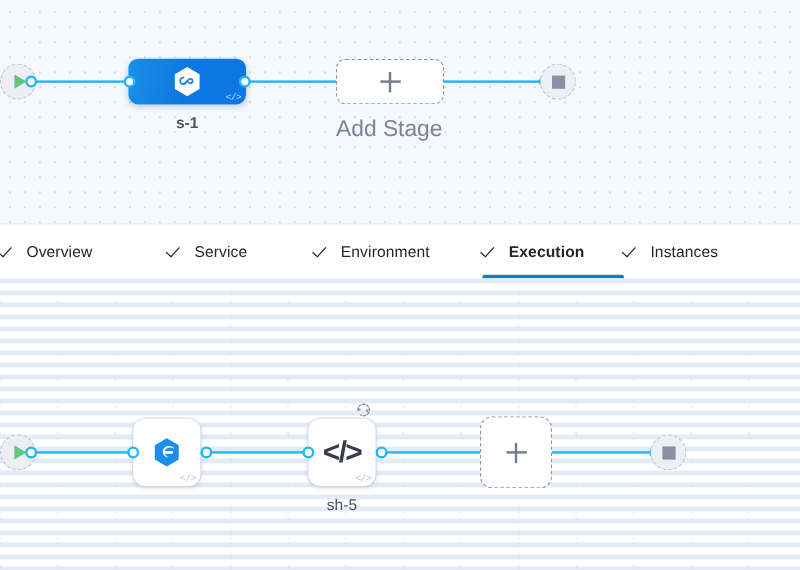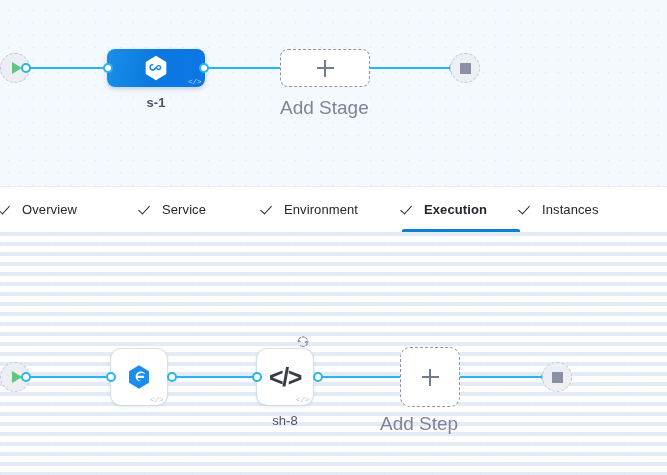--- a/index.html
+++ b/index.html
@@ -336,26 +336,25 @@
       <svg class="loop-badge" viewBox="0 0 20 20">
         <path d="M4 11 a6 6 0 1 1 3 5" fill="none" stroke="#8d93a8" stroke-width="1.4" stroke-linecap="round" stroke-dasharray="2.4 1.9"></path>
         <path d="M4.2 7.6 L4.0 11.6 L7.6 11.0 Z" fill="#8d93a8"></path>
         <path d="M14.6 13.6 L15.2 9.8 L11.6 10.8 Z" fill="#8d93a8"></path>
       </svg>
       <span class="code-glyph">&lt;/&gt;</span>
       <span class="corner-code">&lt;/&gt;</span>
     </div>
     <div class="port" style="left:252px; top:140px;"></div>
     <div class="port" style="left:313px; top:140px;"></div>
-    <div class="node-label" style="left:235px; top:181px; width:100px;">sh-8</div>
+    <div class="node-label" style="left:235px; top:181px; width:100px;">sh-5</div>
 
     <div class="add-box step-add" style="left:400px; top:115px;">
       <div class="plus"></div>
     </div>
-    <div class="add-label" style="left:380px; top:181px; width:100px;">Add Step</div>
 
     <div class="port" style="left:541px; top:140px;"></div>
     <div class="terminal" style="left:542px; top:130px;">
       <div class="stop-sq"></div>
     </div>
   </div>
 
 </div>
 
 </body></html>

